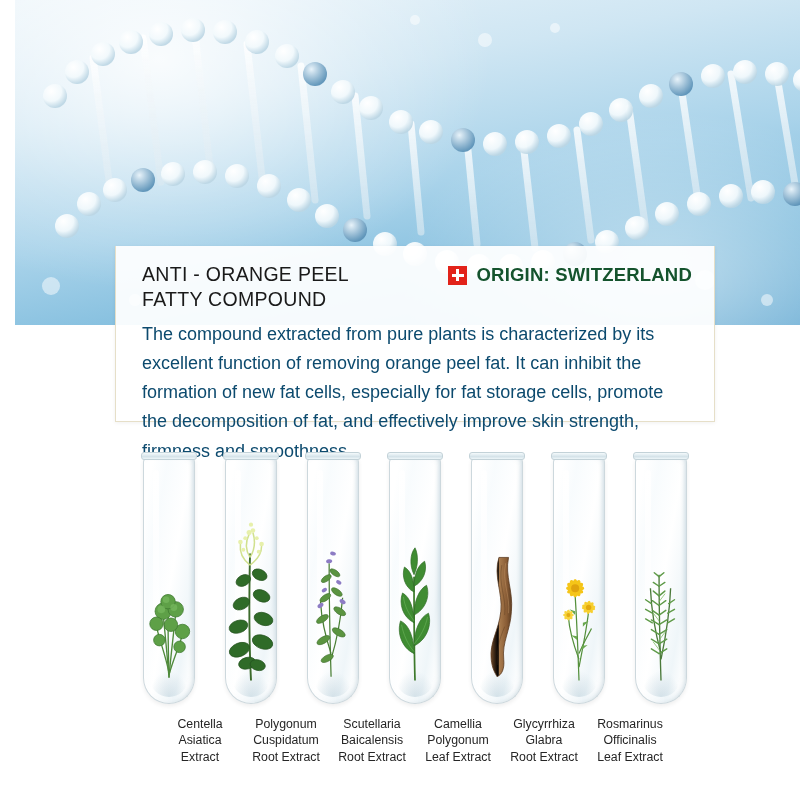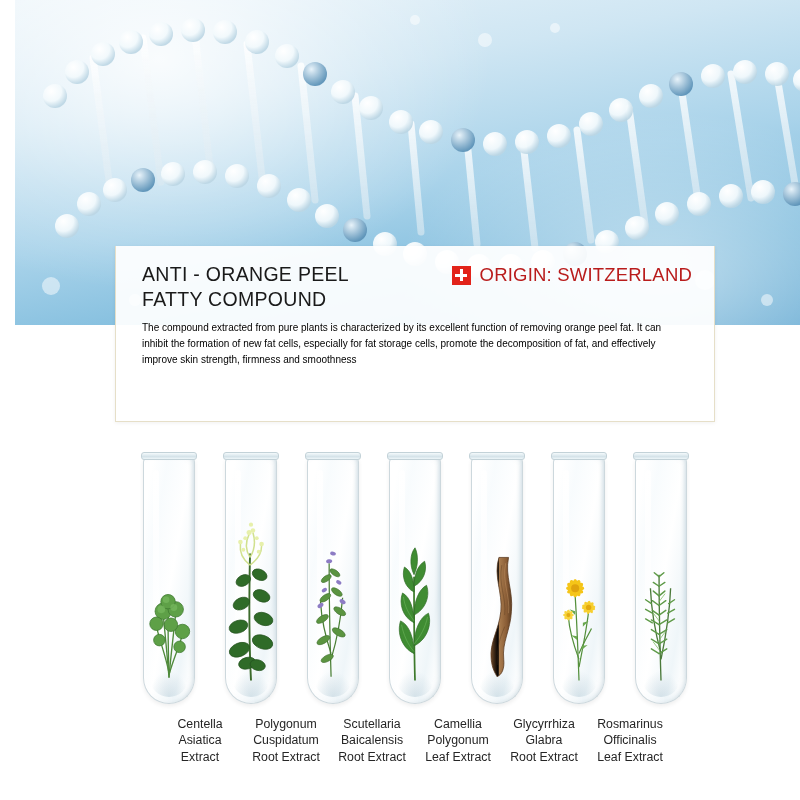--- a/index.html
+++ b/index.html
@@ -64,46 +64,46 @@
     line-height: 1.28;
     color: #1a1a1a;
     letter-spacing: 0.3px;
     white-space: pre-line;
     font-weight: 400;
   }
   .origin {
     display: flex;
     align-items: center;
     gap: 9px;
-    color: #b91c1c;
+    color: #14532d;
     font-size: 18.5px;
-    font-weight: 400;
+    font-weight: 700;
     letter-spacing: 0.2px;
     padding-top: 2px;
   }
   .swiss-flag {
     position: relative;
     width: 19px; height: 19px;
     background: #e2231a;
     flex: 0 0 auto;
     display: inline-block;
   }
   .swiss-flag::before, .swiss-flag::after {
     content: "";
     position: absolute;
     background: #ffffff;
   }
   .swiss-flag::before { left: 8px; top: 3.5px; width: 3px; height: 12px; }
   .swiss-flag::after  { left: 3.5px; top: 8px; width: 12px; height: 3px; }
 
   .info-body {
     padding: 4px 24px 0 26px;
-    font-size: 10px;
+    font-size: 18px;
     line-height: 1.62;
-    color: #000000;
+    color: #0c4a6e;
   }
 
   
   .tubes-row {
     position: absolute;
     left: 0; top: 448px;
     width: 800px; height: 268px;
     display: flex;
     justify-content: center;
     align-items: flex-start;

